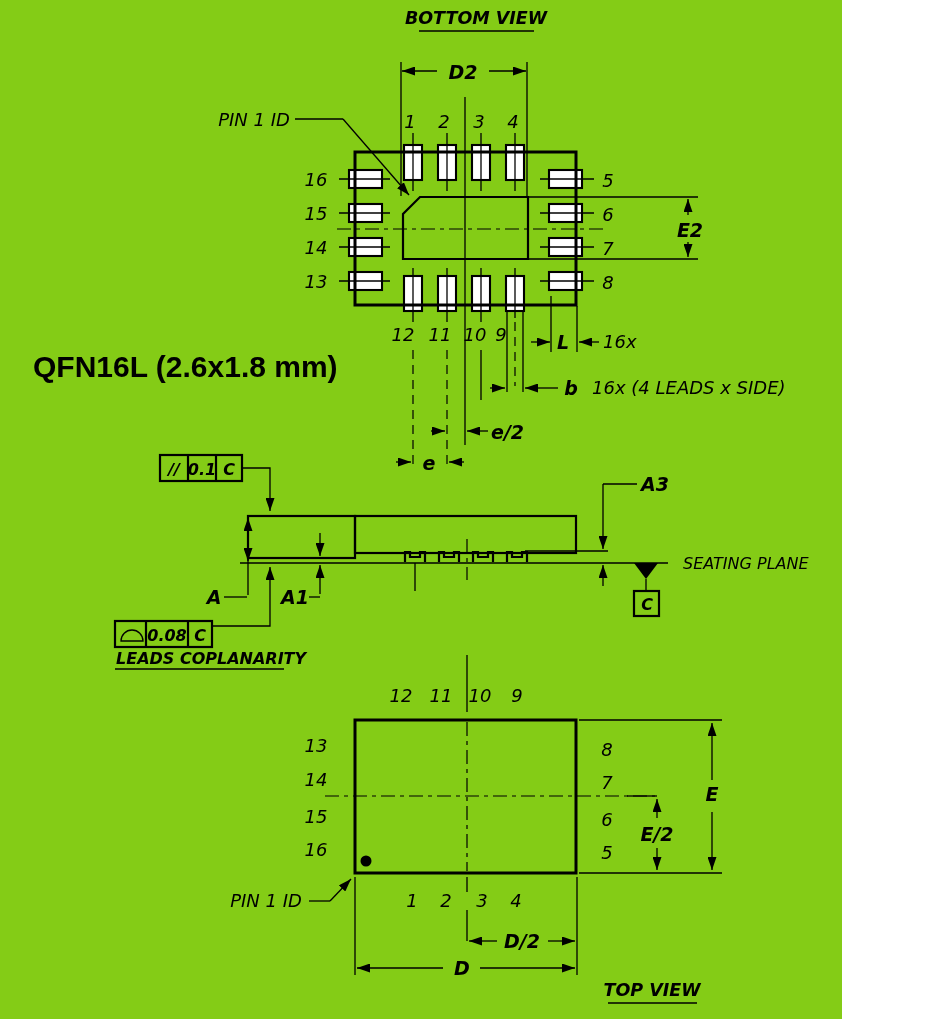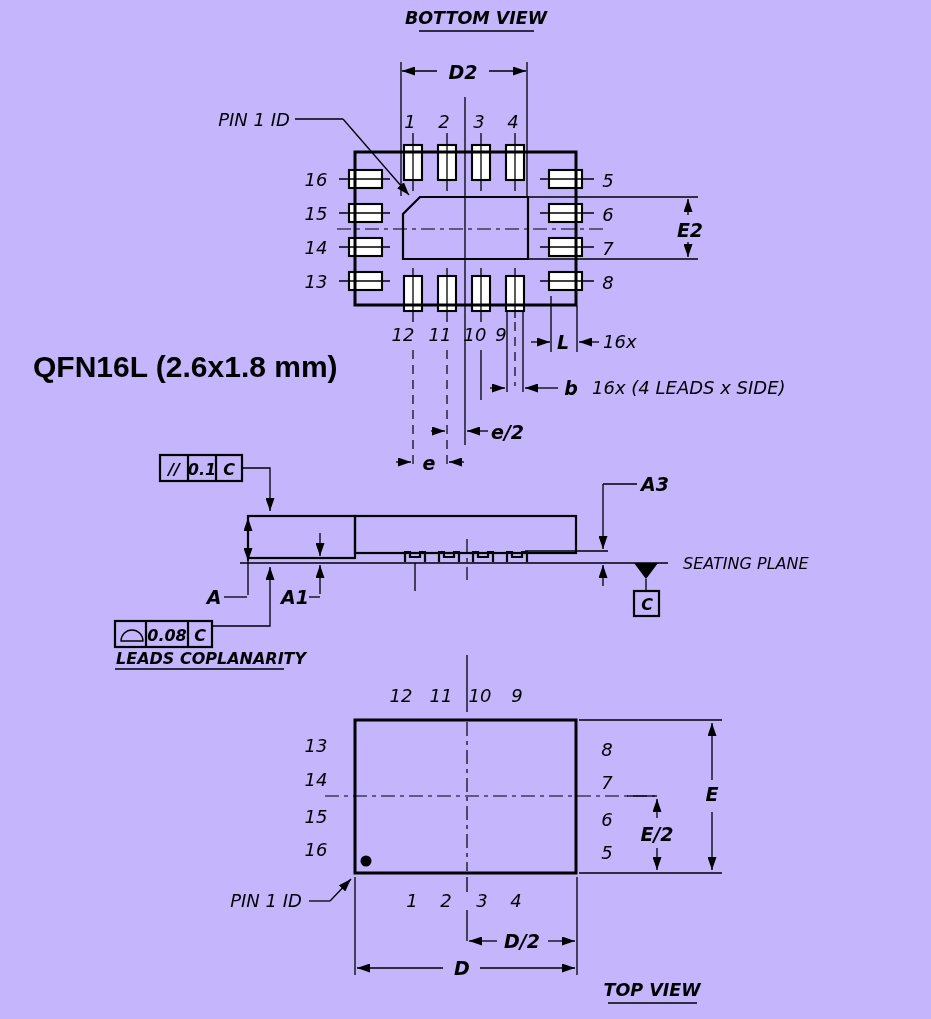--- a/index.html
+++ b/index.html
@@ -1,16 +1,16 @@
 <!DOCTYPE html>
 <html><head>
 <meta charset="utf-8">
 <style>
   html,body{margin:0;padding:0;background:#ffffff;}
-  .stage{position:relative;width:931px;height:1019px;background:#c4b5fd;overflow:hidden;}
+  .stage{position:relative;width:842px;height:1019px;background:#84cc16;overflow:hidden;}
   svg{position:absolute;left:0;top:0;}
   
   .thick{stroke:#000;stroke-width:3;fill:none;}
   .med{stroke:#000;stroke-width:2.2;fill:none;}
   .pad{stroke:#000;stroke-width:2.1;fill:#ffffff;}
   .thin{stroke:#000;stroke-width:1.3;fill:none;}
   .cline{stroke:#000;stroke-width:1.2;fill:none;stroke-dasharray:14 5 4 5;}
   .dashed{stroke:#000;stroke-width:1.2;fill:none;stroke-dasharray:9 6;}
   
   text{fill:#000;}

